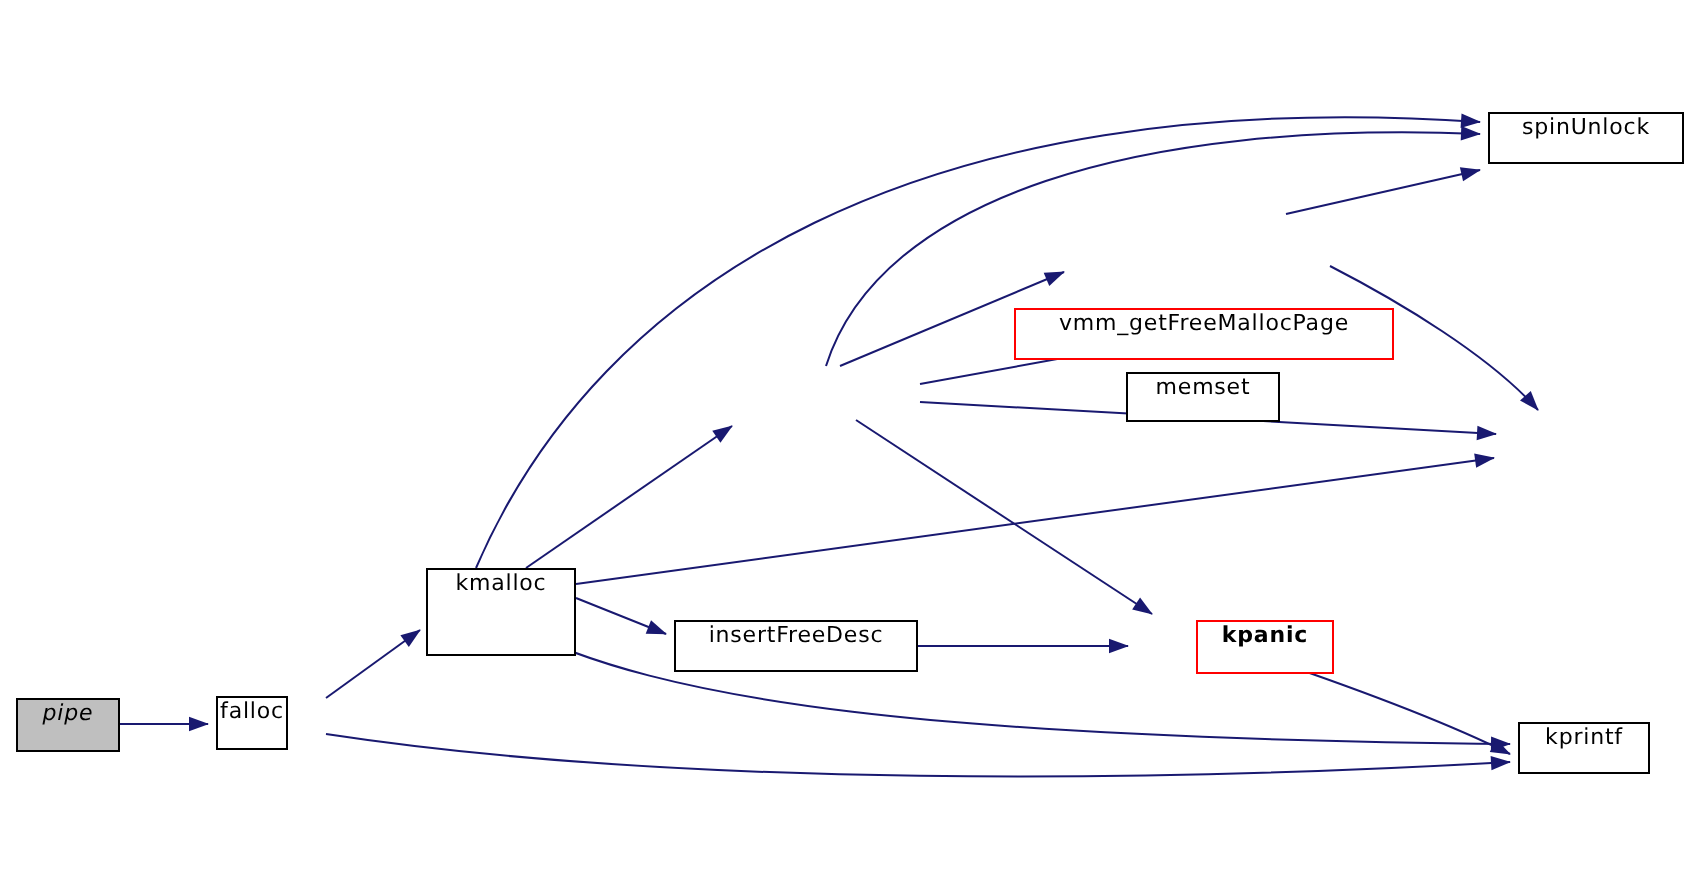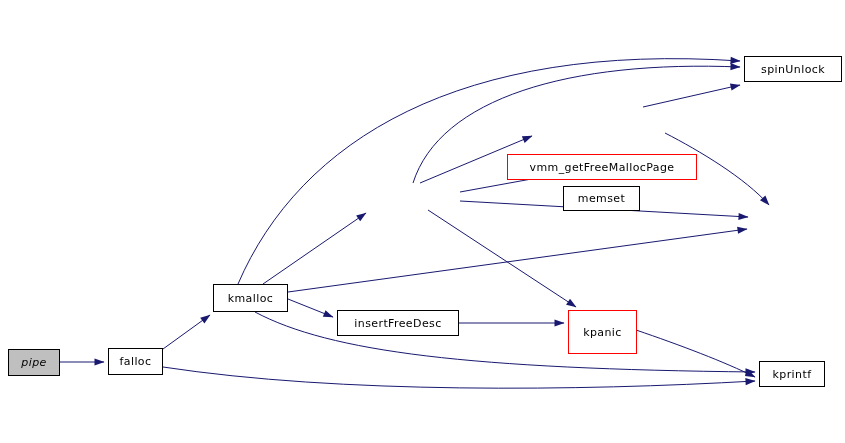--- a/index.html
+++ b/index.html
@@ -18,47 +18,47 @@
     display:block;
   }
   .edge{
     fill:none;
     stroke:var(--edge,#191970);
     stroke-width:1;
   }
   .node{
     position:absolute;
     box-sizing:border-box;
-    display:flex;align-items:center;justify-content:center;
+    display:flex;align-items:flex-start;justify-content:center;
     background:var(--node_fill,#fff);
     border:1px solid var(--node_border,#000);
     color:var(--label,#000);
     font-size:11px;
     letter-spacing:0.4px;
     white-space:nowrap;
     cursor:pointer;
   }
   .node.kind-root{
     background:var(--root_fill,#bfbfbf);
     cursor:default;
   }
   .node.kind-truncated{
     border-color:var(--truncated_border,#ff0000);
   }
   
   .n-pipe          {left:8px;   top:349px; width:52px;  height:27px;font-style:italic;}
-  .n-falloc        {left:108px; top:348px; width:55px;  height:27px;}
-  .n-kmalloc       {left:213px; top:284px; width:75px;  height:28px;}
+  .n-falloc        {left:108px; top:348px; width:36px;  height:27px;}
+  .n-kmalloc       {left:213px; top:284px; width:75px;  height:44px;}
   .n-insertFreeDesc{left:337px; top:310px; width:122px; height:26px;}
   .n-getEmptyDesc  {left:338px; top:183px; width:122px; height:27px;}
   .n-vmm           {left:507px; top:107px; width:190px; height:26px;margin-top:47px;}
   .n-memset        {left:563px; top:158px; width:77px;  height:25px;margin-top:28px;}
   .n-spinUnlock    {left:744px; top:56px;  width:98px;  height:26px;}
   .n-spinLock      {left:752px; top:208px; width:81px;  height:26px;}
-  .n-kpanic        {left:568px; top:310px; width:69px;  height:44px;}
+  .n-kpanic        {left:598px; top:310px; width:69px;  height:27px;font-weight:bold;}
   .n-kprintf       {left:759px; top:361px; width:66px;  height:26px;}
 </style>
 </head>
 <body>
 
 <div class="canvas">
 
   <svg class="edge-layer" viewBox="0 0 845 443" xmlns="http://www.w3.org/2000/svg">
     <defs>
       <marker id="arrow" markerUnits="userSpaceOnUse" markerWidth="12" markerHeight="10" refX="9.5" refY="0" orient="auto" overflow="visible">

